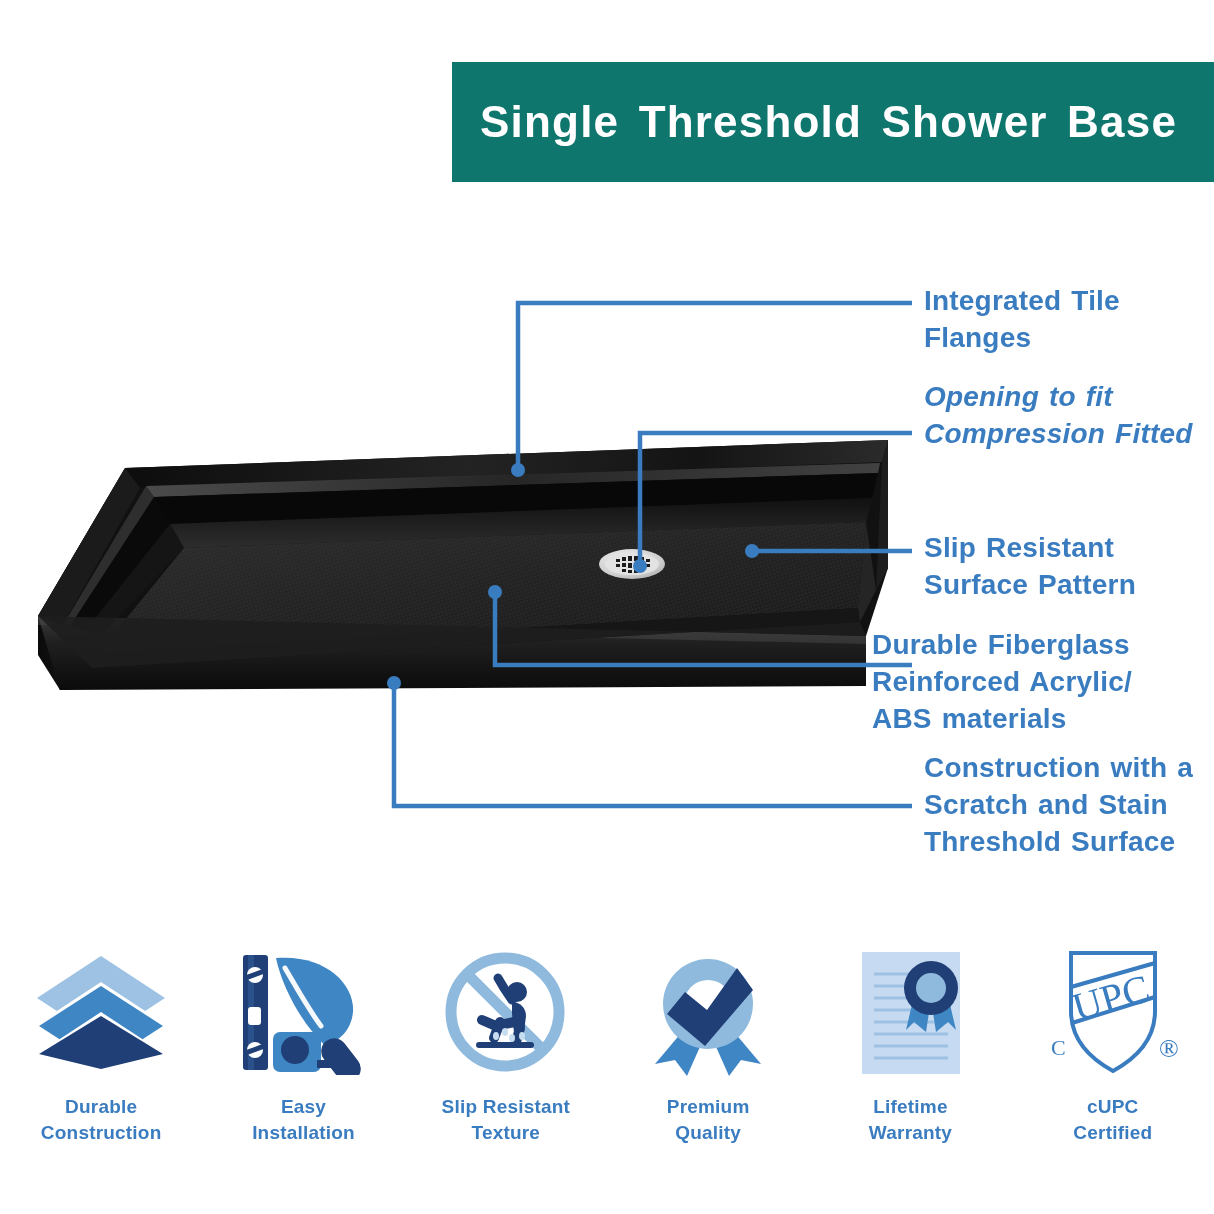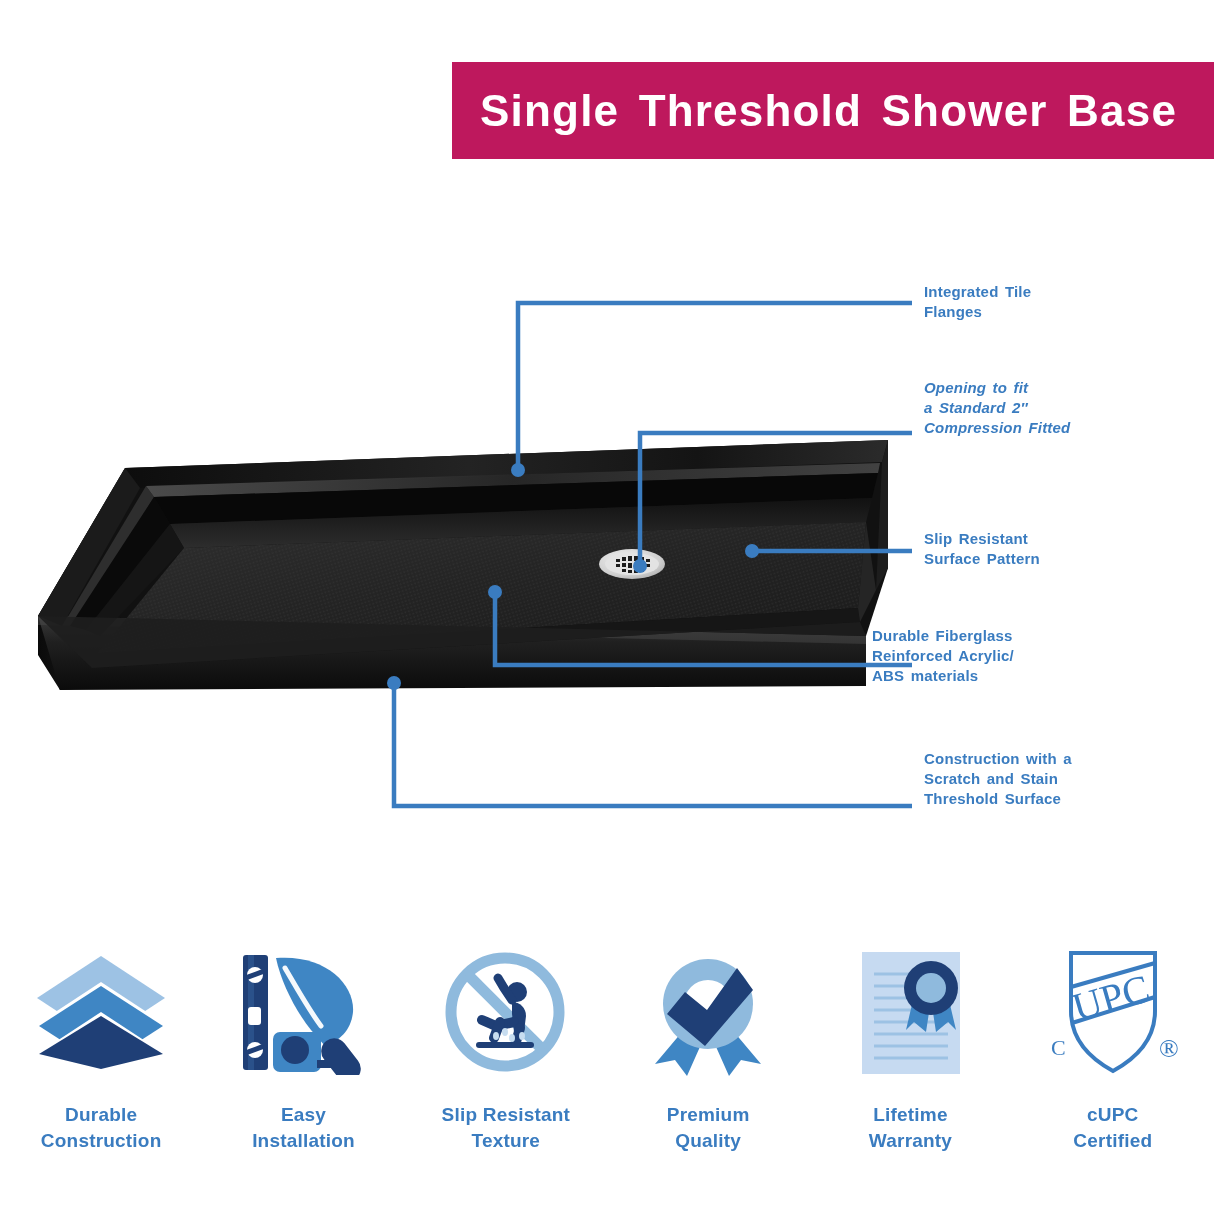--- a/index.html
+++ b/index.html
@@ -17,22 +17,22 @@
     background: #ffffff;
     overflow: hidden;
   }
 
   
   .title-banner {
     position: absolute;
     left: 452px;
     top: 62px;
     width: 762px;
-    height: 97px;
-    background: #be185d;
+    height: 120px;
+    background: #0f766e;
     display: flex;
     align-items: center;
   }
   .title-text {
     color: #ffffff;
     font-size: 44px;
     font-weight: bold;
     letter-spacing: 1.2px;
     word-spacing: 6px;
     padding-left: 28px;
@@ -46,21 +46,21 @@
     top: 440px;
     width: 880px;
     height: 290px;
   }
   .product-svg { display: block; }
 
   
   .callout {
     position: absolute;
     color: #3a7cc0;
-    font-size: 15px;
+    font-size: 28px;
     font-weight: bold;
     line-height: 1.33;
     letter-spacing: 0.2px;
     word-spacing: 2px;
   }
   .callout .line { display: block; white-space: nowrap; }
 
   .c-flanges  { left: 924px; top: 282px; }
   .c-drain    { left: 924px; top: 378px; font-style: italic; }
   .c-slip     { left: 924px; top: 529px; }
@@ -90,21 +90,21 @@
     flex-direction: column;
     align-items: center;
   }
   .feature-icon {
     height: 135px;
     display: flex;
     align-items: center;
     justify-content: center;
   }
   .feature-caption {
-    margin-top: 22px;
+    margin-top: 14px;
     text-align: center;
     color: #3a7cc0;
     font-size: 19px;
     font-weight: bold;
     line-height: 1.35;
     letter-spacing: 0.2px;
   }
   .feature-caption .line { display: block; white-space: nowrap; }
 </style>
 </head>
@@ -236,21 +236,20 @@
     </g>
   </svg>
 
   <div class="callout c-flanges">
     <span class="line">Integrated Tile</span>
     <span class="line">Flanges</span>
   </div>
 
   <div class="callout c-drain">
     <span class="line">Opening to fit</span>
-    <span class="line">a Standard 2″</span>
     <span class="line">Compression Fitted</span>
   </div>
 
   <div class="callout c-slip">
     <span class="line">Slip Resistant</span>
     <span class="line">Surface Pattern</span>
   </div>
 
   <div class="callout c-durable">
     <span class="line">Durable Fiberglass</span>

